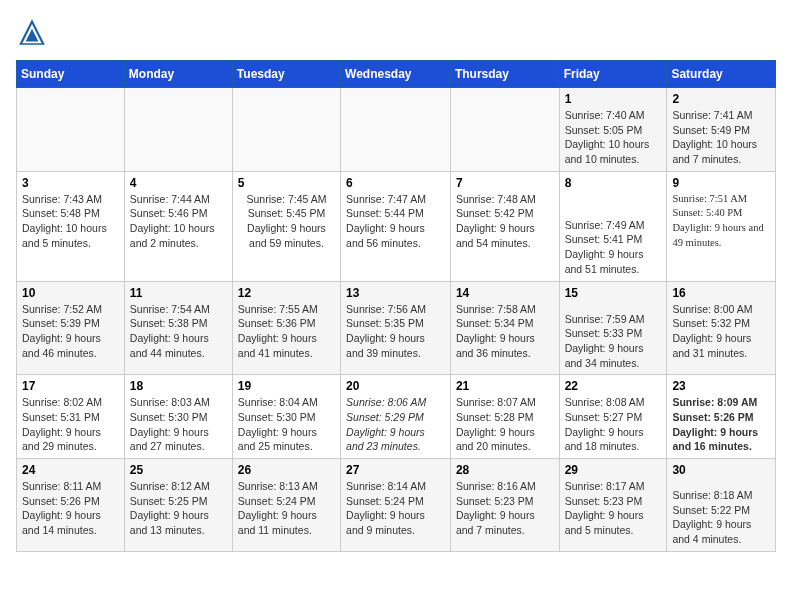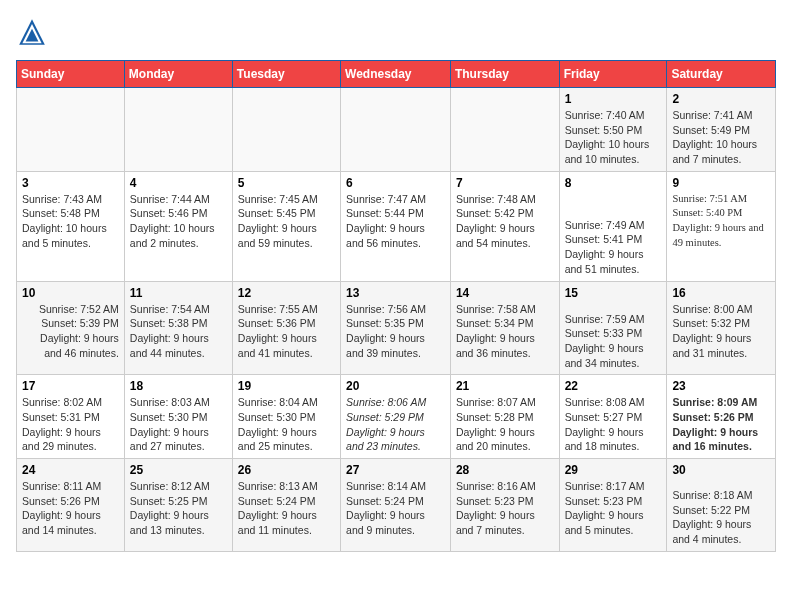--- a/index.html
+++ b/index.html
@@ -43,21 +43,21 @@
     .location {
       font-size: 16px;
       color: #555;
     }
     table {
       width: 100%;
       border-collapse: collapse;
       font-size: 11px;
     }
     thead tr th {
-      background-color: #ef4444;
+      background-color: #1d4ed8;
       color: #fff;
       padding: 6px 4px;
       text-align: left;
       font-weight: bold;
       font-size: 12px;
       border: 1px solid #1a5fa8;
     }
     tbody tr td {
       vertical-align: top;
       padding: 4px 5px;
@@ -123,21 +123,21 @@
   <tbody id="calendar-body">
       <tr>
         <td class="empty-cell"></td>
         <td class="empty-cell"></td>
         <td class="empty-cell"></td>
         <td class="empty-cell"></td>
         <td class="empty-cell"></td>
         <td>
           <span class="day-number">1</span>
           <div class="day-info" style="white-space: pre-line;">Sunrise: 7:40 AM
-Sunset: 5:50 PM
+Sunset: 5:05 PM
 Daylight: 10 hours and 10 minutes.</div>
         </td>
         <td>
           <span class="day-number">2</span>
           <div class="day-info" style="white-space: pre-line;">Sunrise: 7:41 AM
 Sunset: 5:49 PM
 Daylight: 10 hours and 7 minutes.</div>
         </td>
       </tr>
       <tr>
@@ -148,21 +148,21 @@
 Daylight: 10 hours and 5 minutes.</div>
         </td>
         <td>
           <span class="day-number">4</span>
           <div class="day-info" style="white-space: pre-line;">Sunrise: 7:44 AM
 Sunset: 5:46 PM
 Daylight: 10 hours and 2 minutes.</div>
         </td>
         <td>
           <span class="day-number">5</span>
-          <div class="day-info" style="white-space: pre-line;">Sunrise: 7:45 AM
+          <div class="day-info" style="white-space: pre-line; text-align: center;">Sunrise: 7:45 AM
 Sunset: 5:45 PM
 Daylight: 9 hours and 59 minutes.</div>
         </td>
         <td>
           <span class="day-number">6</span>
           <div class="day-info" style="white-space: pre-line;">Sunrise: 7:47 AM
 Sunset: 5:44 PM
 Daylight: 9 hours and 56 minutes.</div>
         </td>
         <td>
@@ -180,21 +180,21 @@
         <td>
           <span class="day-number">9</span>
           <div class="day-info" style="white-space: pre-line; font-family: Liberation Serif, serif;">Sunrise: 7:51 AM
 Sunset: 5:40 PM
 Daylight: 9 hours and 49 minutes.</div>
         </td>
       </tr>
       <tr>
         <td>
           <span class="day-number">10</span>
-          <div class="day-info" style="white-space: pre-line; text-align: right;">Sunrise: 7:52 AM
+          <div class="day-info" style="white-space: pre-line;">Sunrise: 7:52 AM
 Sunset: 5:39 PM
 Daylight: 9 hours and 46 minutes.</div>
         </td>
         <td>
           <span class="day-number">11</span>
           <div class="day-info" style="white-space: pre-line;">Sunrise: 7:54 AM
 Sunset: 5:38 PM
 Daylight: 9 hours and 44 minutes.</div>
         </td>
         <td>

